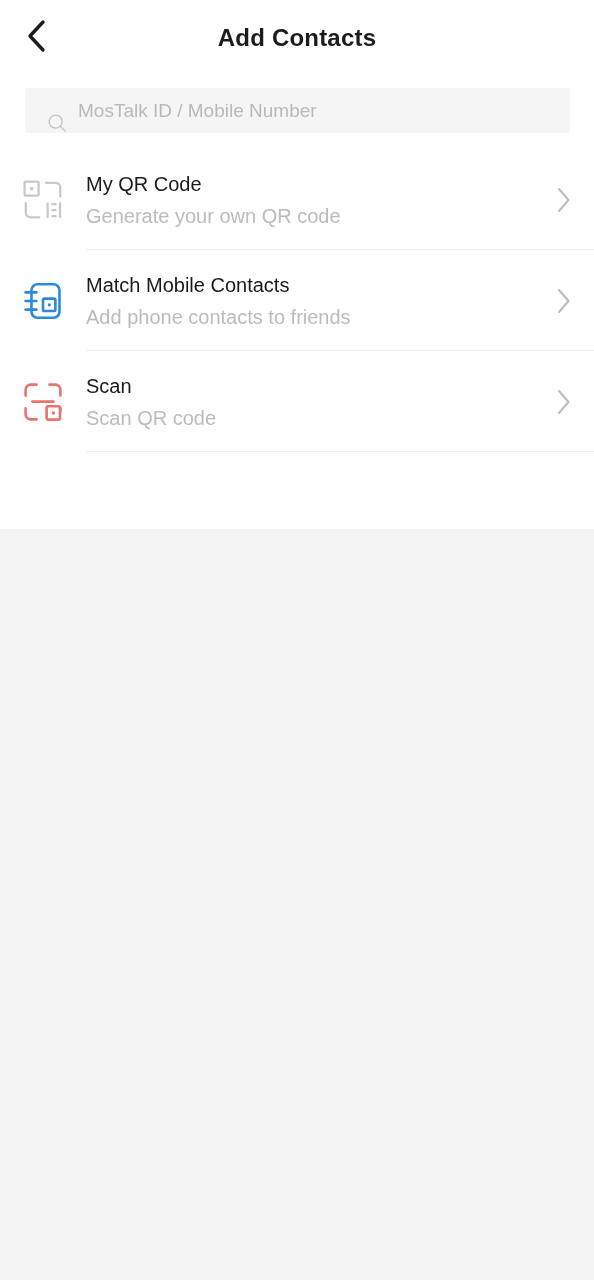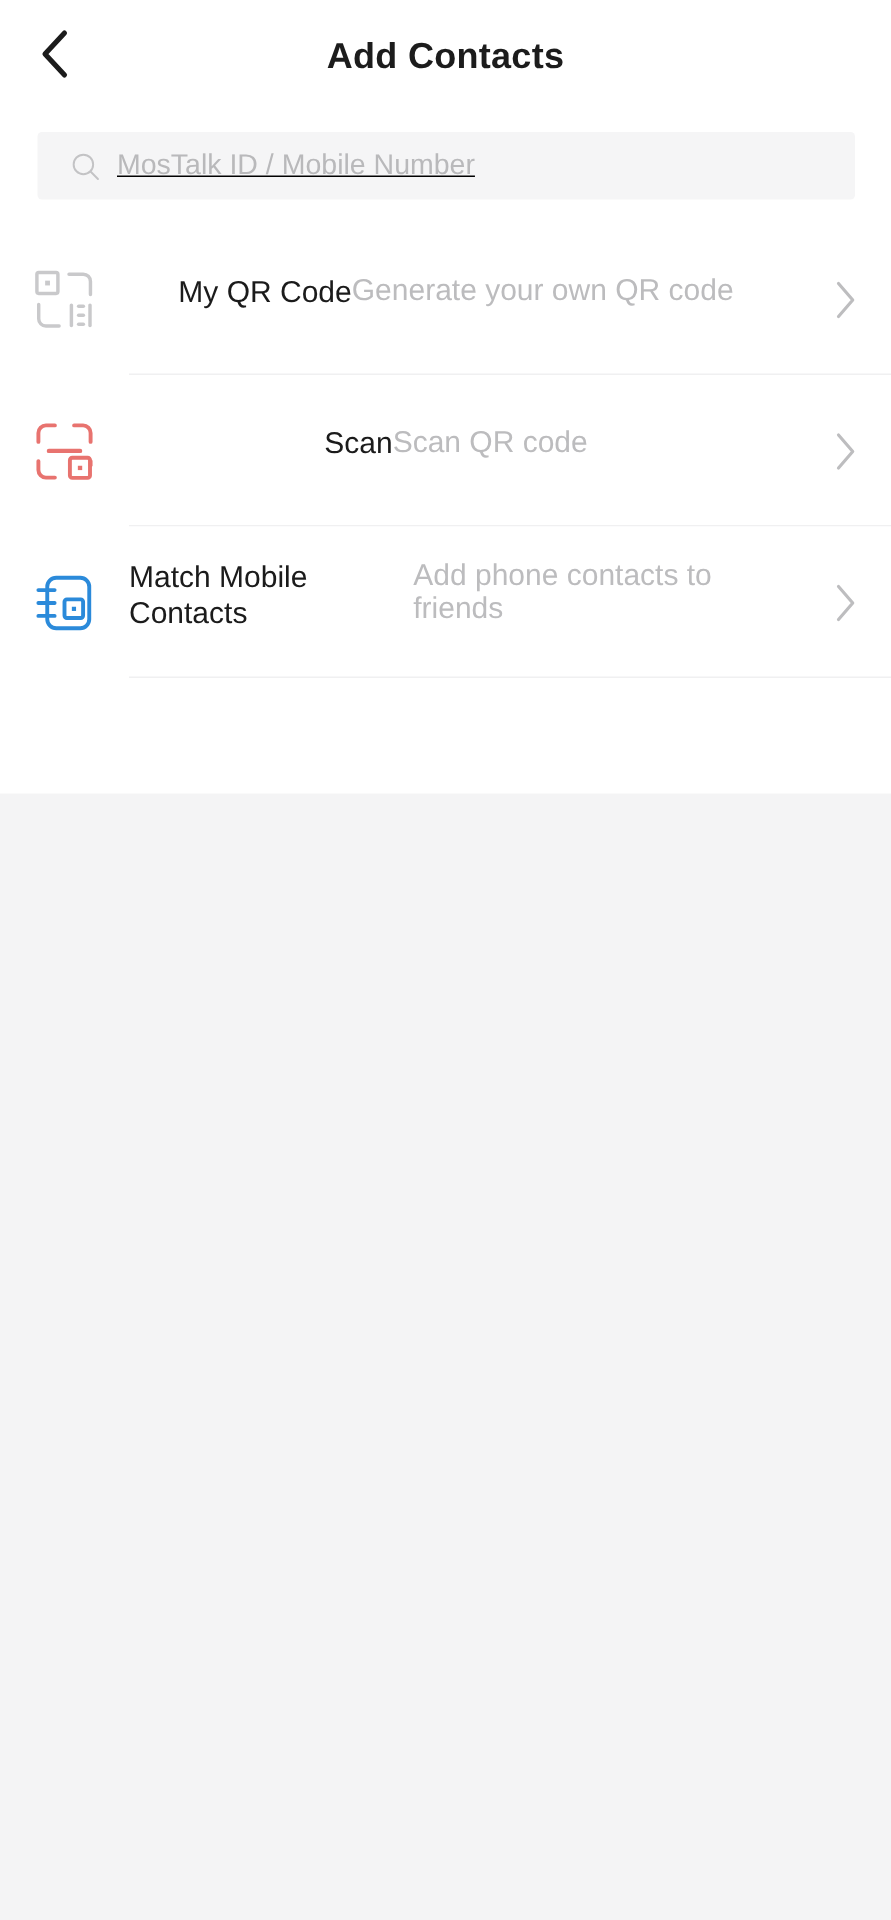--- a/index.html
+++ b/index.html
@@ -66,22 +66,21 @@
   
   .search-wrap {
     position: absolute;
     left: 25px;
     top: 88px;
     width: 545px;
     height: 45px;
     background: #f5f5f6;
     border-radius: 3px;
     display: flex;
-    align-items: center;
-    text-decoration: underline;
+    align-items: flex-end;
   }
   .search-icon {
     margin-left: 22px;
     margin-right: 11px;
     display: flex;
     align-items: center;
     justify-content: center;
     width: 20px;
     height: 20px;
     flex: none;
@@ -128,21 +127,21 @@
   .row-icon {
     width: 86px;
     flex: none;
     display: flex;
     align-items: center;
     justify-content: center;
   }
   .row-text {
     flex: 1;
     display: flex;
-    flex-direction: row;
+    flex-direction: column;
     justify-content: center;
     padding-right: 12px;
   }
   .row-title {
     font-size: 20px;
     color: #1b1b1b;
     line-height: 24px;
     margin-bottom: 9px;
   }
   .row-sub {
@@ -217,20 +216,46 @@
             <path d="M3 3L12.5 14L3 25" stroke="#bdbdbf" stroke-width="2.1" stroke-linecap="round" stroke-linejoin="round"></path>
           </svg>
         </div>
         <div class="row-divider"></div>
       </div>
 
       <div class="row">
         <div class="row-icon">
           <svg width="42" height="42" viewBox="0 0 42 42" fill="none" xmlns="http://www.w3.org/2000/svg">
 
+            <rect x="9.5" y="4.2" width="28" height="33.6" rx="6" stroke="#2b8ada" stroke-width="2.6"></rect>
+
+            <path d="M3.6 12.4H14.4" stroke="#2b8ada" stroke-width="2.6" stroke-linecap="round"></path>
+            <path d="M3.6 21H14.4" stroke="#2b8ada" stroke-width="2.6" stroke-linecap="round"></path>
+            <path d="M3.6 29.6H14.4" stroke="#2b8ada" stroke-width="2.6" stroke-linecap="round"></path>
+
+            <rect x="21" y="18.6" width="12.4" height="12.4" rx="1.6" stroke="#2b8ada" stroke-width="2.6"></rect>
+            <rect x="25.9" y="23.5" width="2.8" height="2.8" fill="#2b8ada"></rect>
+          </svg>
+        </div>
+        <div class="row-text">
+          <div class="row-title">Match Mobile Contacts</div>
+          <div class="row-sub">Add phone contacts to friends</div>
+        </div>
+        <div class="row-chevron">
+          <svg width="16" height="28" viewBox="0 0 16 28" fill="none" xmlns="http://www.w3.org/2000/svg">
+            <path d="M3 3L12.5 14L3 25" stroke="#bdbdbf" stroke-width="2.1" stroke-linecap="round" stroke-linejoin="round"></path>
+          </svg>
+        </div>
+        <div class="row-divider"></div>
+      </div>
+
+      <div class="row">
+        <div class="row-icon">
+          <svg width="42" height="42" viewBox="0 0 42 42" fill="none" xmlns="http://www.w3.org/2000/svg">
+
             <path d="M14.6 3.6H8.6C5.9 3.6 3.6 5.9 3.6 8.6V14.6" stroke="#e8736f" stroke-width="2.6" stroke-linecap="round"></path>
             <path d="M27.4 3.6H33.4C36.1 3.6 38.4 5.9 38.4 8.6V14.6" stroke="#e8736f" stroke-width="2.6" stroke-linecap="round"></path>
             <path d="M3.6 27.4V33.4C3.6 36.1 5.9 38.4 8.6 38.4H14.6" stroke="#e8736f" stroke-width="2.6" stroke-linecap="round"></path>
             <path d="M38.4 27.4V30.2" stroke="#e8736f" stroke-width="2.6" stroke-linecap="round"></path>
 
             <path d="M10.6 20.6H31.4" stroke="#e8736f" stroke-width="2.9" stroke-linecap="round"></path>
 
             <rect x="24.6" y="25.2" width="13.4" height="13.4" rx="1.6" stroke="#e8736f" stroke-width="2.6"></rect>
             <rect x="29.9" y="30.5" width="2.9" height="2.9" fill="#e8736f"></rect>
           </svg>
@@ -240,41 +265,15 @@
           <div class="row-sub">Scan QR code</div>
         </div>
         <div class="row-chevron">
           <svg width="16" height="28" viewBox="0 0 16 28" fill="none" xmlns="http://www.w3.org/2000/svg">
             <path d="M3 3L12.5 14L3 25" stroke="#bdbdbf" stroke-width="2.1" stroke-linecap="round" stroke-linejoin="round"></path>
           </svg>
         </div>
         <div class="row-divider"></div>
       </div>
 
-      <div class="row">
-        <div class="row-icon">
-          <svg width="42" height="42" viewBox="0 0 42 42" fill="none" xmlns="http://www.w3.org/2000/svg">
-
-            <rect x="9.5" y="4.2" width="28" height="33.6" rx="6" stroke="#2b8ada" stroke-width="2.6"></rect>
-
-            <path d="M3.6 12.4H14.4" stroke="#2b8ada" stroke-width="2.6" stroke-linecap="round"></path>
-            <path d="M3.6 21H14.4" stroke="#2b8ada" stroke-width="2.6" stroke-linecap="round"></path>
-            <path d="M3.6 29.6H14.4" stroke="#2b8ada" stroke-width="2.6" stroke-linecap="round"></path>
-
-            <rect x="21" y="18.6" width="12.4" height="12.4" rx="1.6" stroke="#2b8ada" stroke-width="2.6"></rect>
-            <rect x="25.9" y="23.5" width="2.8" height="2.8" fill="#2b8ada"></rect>
-          </svg>
-        </div>
-        <div class="row-text">
-          <div class="row-title">Match Mobile Contacts</div>
-          <div class="row-sub">Add phone contacts to friends</div>
-        </div>
-        <div class="row-chevron">
-          <svg width="16" height="28" viewBox="0 0 16 28" fill="none" xmlns="http://www.w3.org/2000/svg">
-            <path d="M3 3L12.5 14L3 25" stroke="#bdbdbf" stroke-width="2.1" stroke-linecap="round" stroke-linejoin="round"></path>
-          </svg>
-        </div>
-        <div class="row-divider"></div>
-      </div>
-
     </div>
   </div>
 </div>
 
 </body></html>

